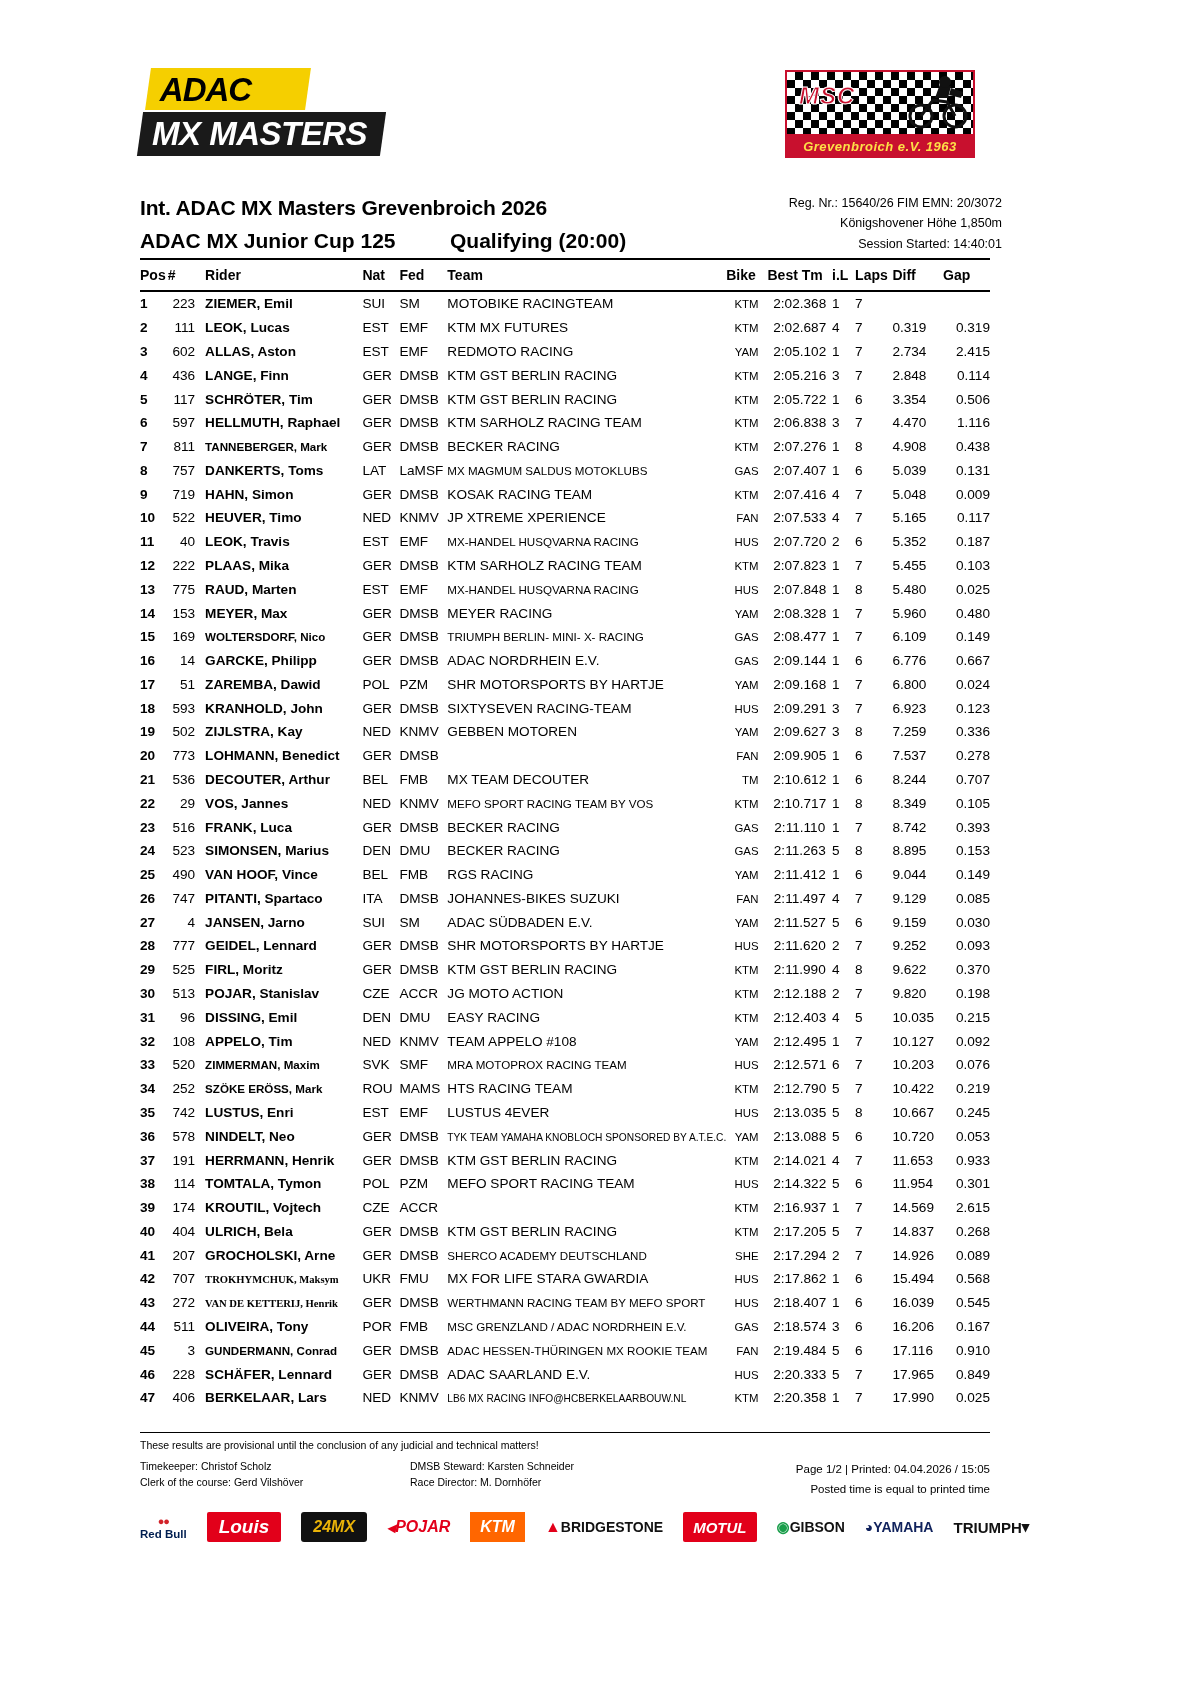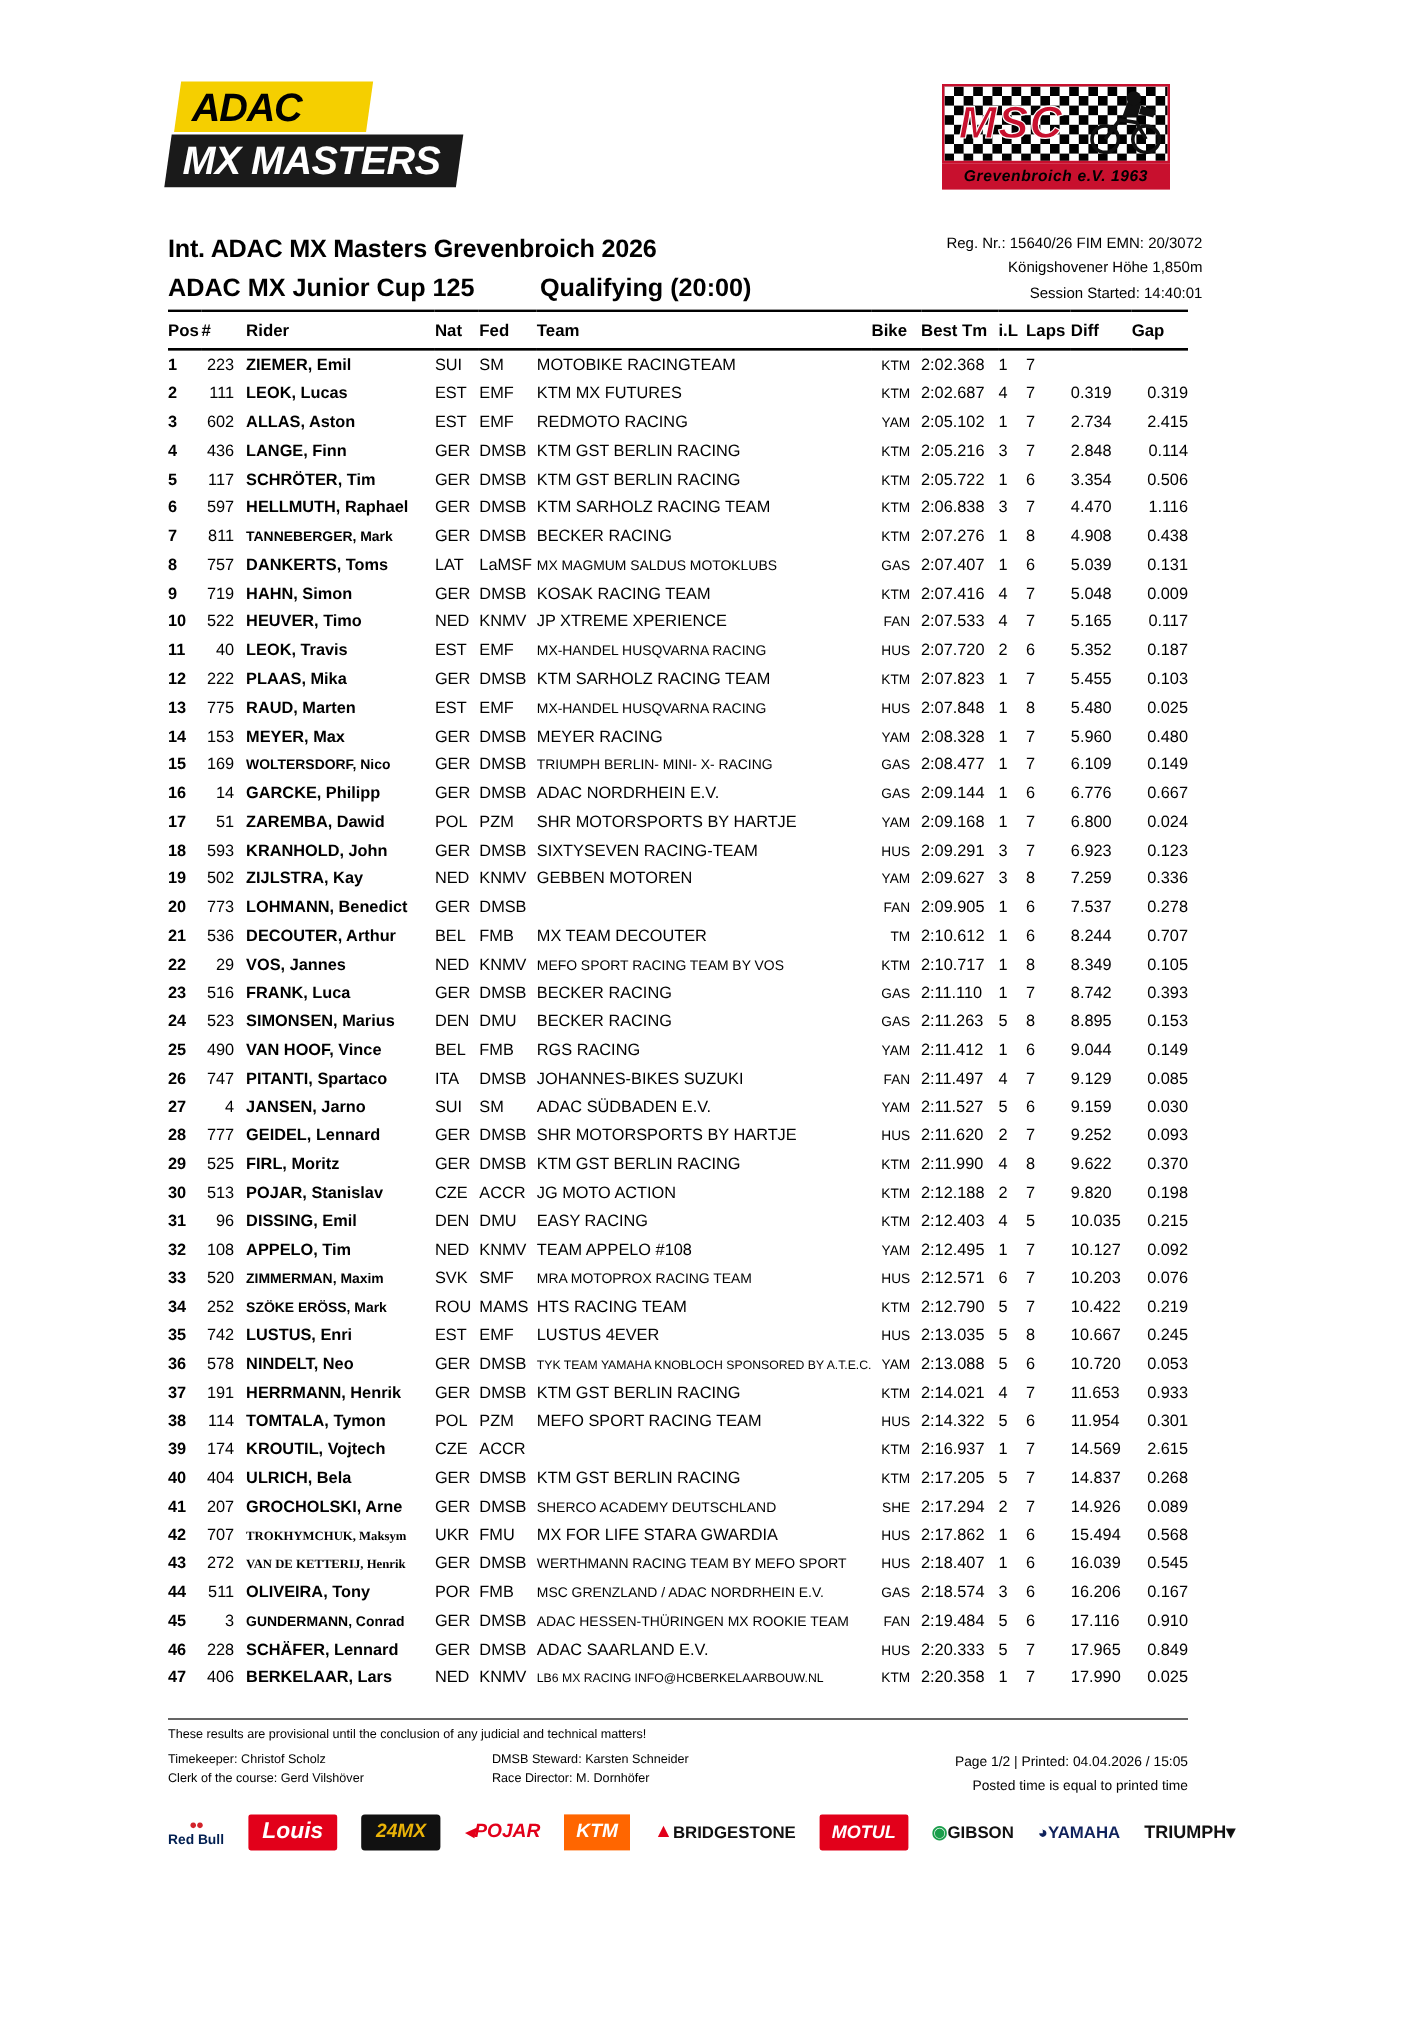--- a/index.html
+++ b/index.html
@@ -74,38 +74,38 @@
     position: absolute;
     left: 0; top: 0;
     width: 190px; height: 66px;
     background:
       repeating-conic-gradient(#000 0% 25%, #fff 0% 50%) 0 0/16px 16px;
     border: 2px solid #c8102e;
   }
   .logo-msc .msc-text {
     position: absolute;
     left: 14px; top: 12px;
-    font-size: 38px;
+    font-size: 24px;
     font-weight: bold;
     font-style: italic;
     color: #c8102e;
     -webkit-text-stroke: 1px #fff;
     letter-spacing: 1px;
   }
   .logo-msc .rider {
     position: absolute;
     right: 6px; top: 6px;
     width: 62px; height: 54px;
   }
   .logo-msc .msc-foot {
     position: absolute;
     left: 0; top: 66px;
     width: 190px; height: 22px;
     background: #c8102e;
-    color: #000000;
+    color: #fde047;
     font-size: 13px;
     font-weight: bold;
     font-style: italic;
     text-align: center;
     line-height: 22px;
     letter-spacing: 0.5px;
   }
 
   
   .title-block {
@@ -160,21 +160,21 @@
     vertical-align: baseline;
   }
 
   .c-pos   { width: 30px;  text-align: left;  font-weight: bold; }
   .c-num   { width: 42px;  text-align: right; padding-right: 10px !important; }
   .c-rider { width: 180px; font-weight: bold; margin-left: 40px; }
   .c-nat   { width: 44px;  }
   .c-fed   { width: 52px;  }
   .c-team  { width: 272px; }
   .c-bike  { width: 44px;  text-align: right; padding-right: 9px !important; }
-  .c-bt    { width: 74px;  text-align: left; }
+  .c-bt    { width: 74px;  text-align: center; }
   .c-il    { width: 30px;  text-align: left; }
   .c-laps  { width: 42px;  text-align: left; }
   .c-diff  { width: 60px;  text-align: left; }
   .c-gap   { width: 60px;  text-align: right; }
 
   thead .c-num   { text-align: right; }
   thead .c-bike  { text-align: right; }
   thead .c-gap   { text-align: right; }
 
   td.c-rider.shrink  { font-size: 11.6px; }

